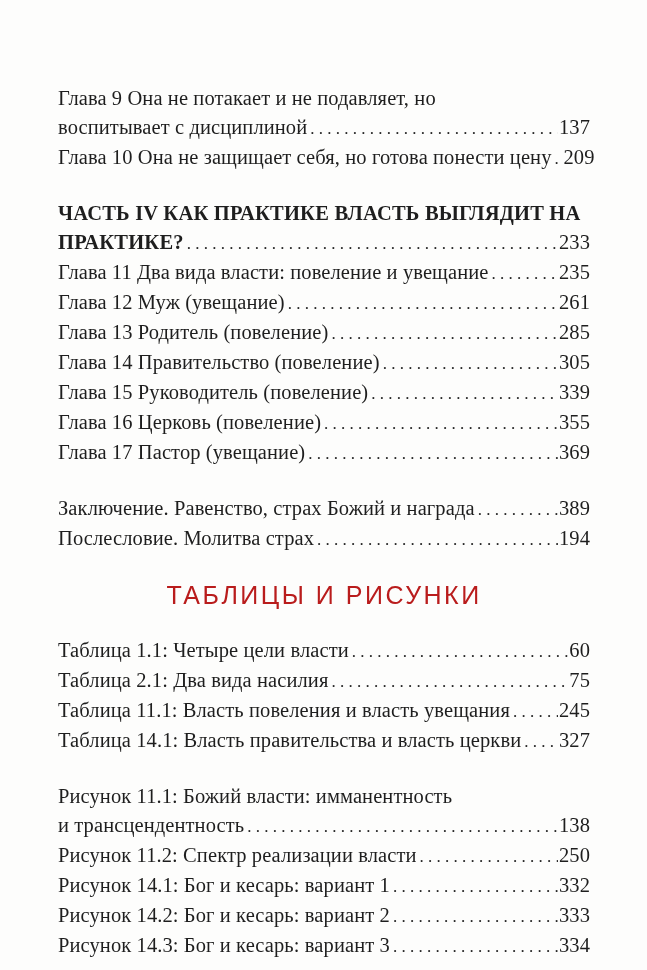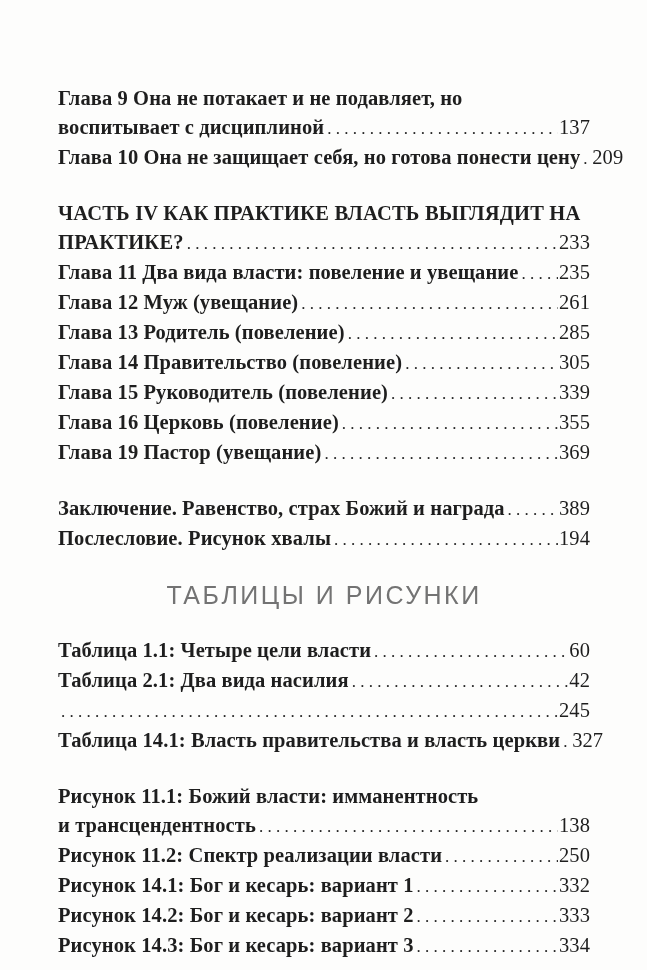--- a/index.html
+++ b/index.html
@@ -27,21 +27,20 @@
   .toc-row {
     display: flex;
     align-items: baseline;
     line-height: 29px;
     font-size: 20.5px;
     letter-spacing: 0.1px;
   }
   .toc-row .txt {
     flex: 0 0 auto;
     white-space: nowrap;
-    font-weight: bold;
   }
   .toc-row.bold .txt {
     font-weight: bold;
     letter-spacing: 0.2px;
   }
   .leader {
     flex: 1 1 auto;
     min-width: 8px;
     overflow: hidden;
     margin: 0 1px 0 3px;
@@ -61,21 +60,21 @@
     margin-top: 26px;
   }
   .section-heading {
     margin: 26px 0;
     line-height: 30px;
     text-align: center;
     font-family: "Liberation Sans", sans-serif;
     font-weight: 400;
     font-size: 25px;
     letter-spacing: 2.5px;
-    color: #737373;
+    color: #b91c1c;
   }
 </style>
 </head>
 <body>
 
 <div class="page">
   <div class="content">
 
     <div class="toc-row">
       <span class="txt">Глава 9 Она не потакает и не подавляет, но</span>
@@ -123,49 +122,50 @@
       <span class="txt">Глава 15 Руководитель (повеление)</span>
       <span class="leader"></span>
       <span class="pg">339</span>
     </div>
     <div class="toc-row">
       <span class="txt">Глава 16 Церковь (повеление)</span>
       <span class="leader"></span>
       <span class="pg">355</span>
     </div>
     <div class="toc-row">
-      <span class="txt">Глава 19 Пастор (увещание)</span>
+      <span class="txt">Глава 17 Пастор (увещание)</span>
       <span class="leader"></span>
       <span class="pg">369</span>
     </div>
 
     <div class="toc-row gap">
       <span class="txt">Заключение. Равенство, страх Божий и награда</span>
       <span class="leader"></span>
       <span class="pg">389</span>
     </div>
     <div class="toc-row">
-      <span class="txt">Послесловие. Рисунок хвалы</span>
+      <span class="txt">Послесловие. Молитва страх</span>
       <span class="leader"></span>
       <span class="pg">194</span>
     </div>
 
     <div class="section-heading">ТАБЛИЦЫ И РИСУНКИ</div>
 
     <div class="toc-row">
       <span class="txt">Таблица 1.1: Четыре цели власти</span>
       <span class="leader"></span>
       <span class="pg">60</span>
     </div>
     <div class="toc-row">
       <span class="txt">Таблица 2.1: Два вида насилия</span>
       <span class="leader"></span>
-      <span class="pg">42</span>
-    </div>
-    <div class="toc-row">
+      <span class="pg">75</span>
+    </div>
+    <div class="toc-row">
+      <span class="txt">Таблица 11.1: Власть повеления и власть увещания</span>
       <span class="leader"></span>
       <span class="pg">245</span>
     </div>
     <div class="toc-row">
       <span class="txt">Таблица 14.1: Власть правительства и власть церкви</span>
       <span class="leader"></span>
       <span class="pg">327</span>
     </div>
 
     <div class="toc-row gap">

